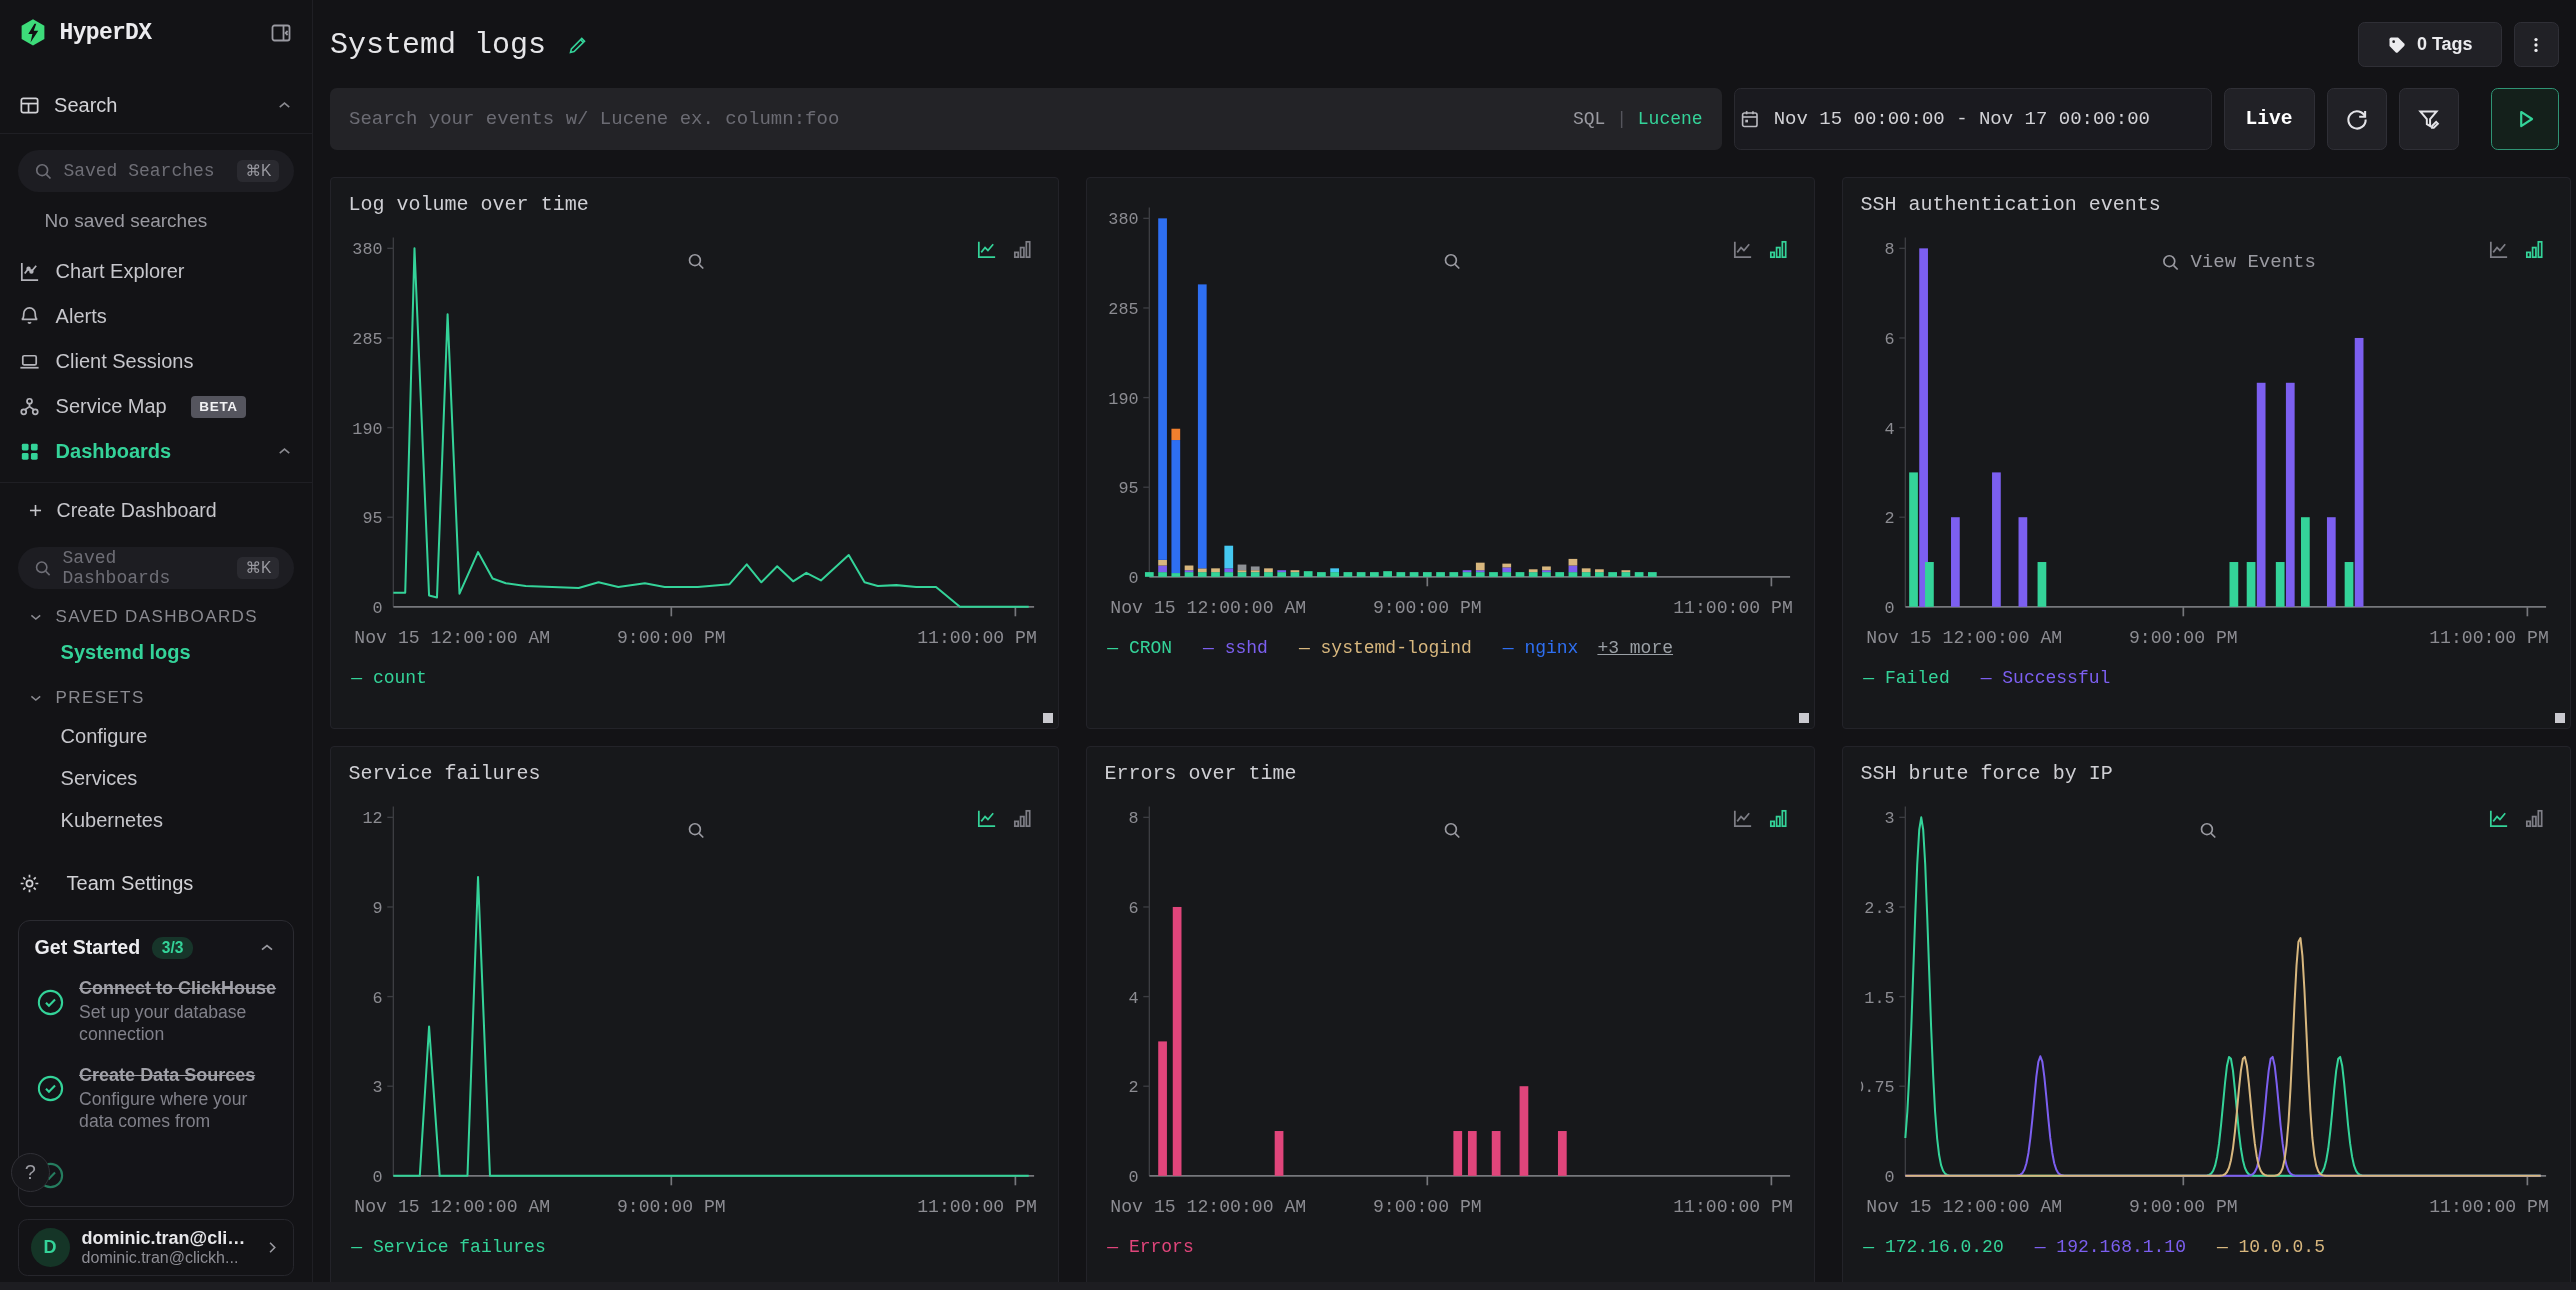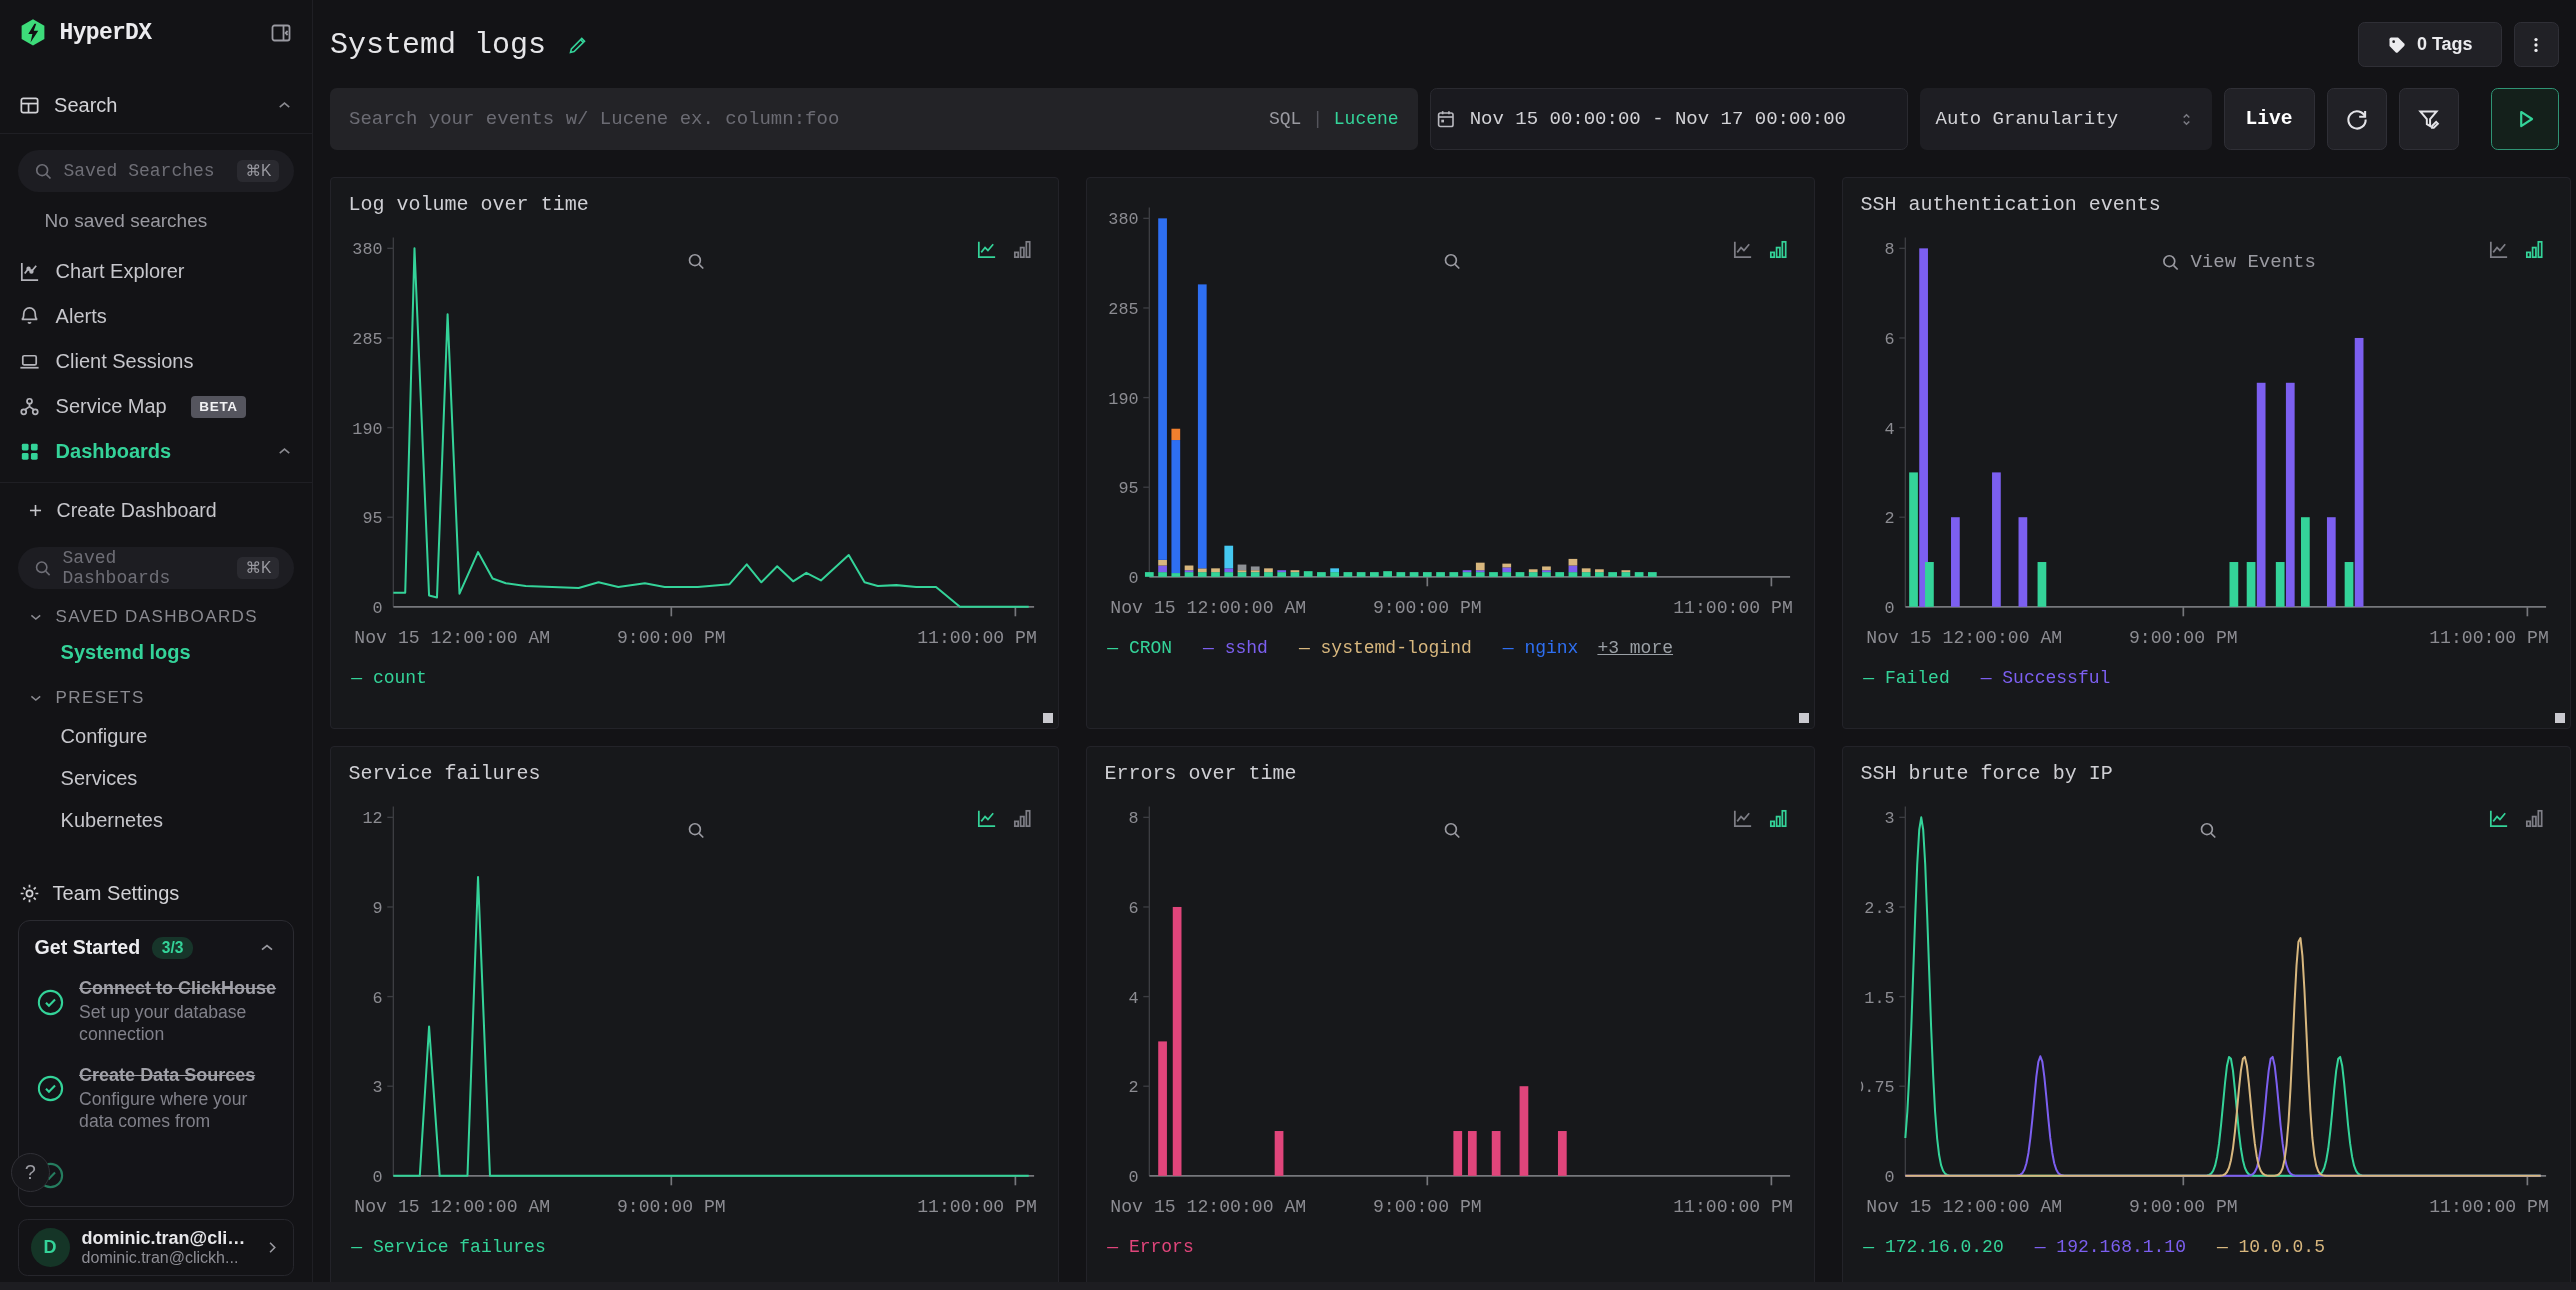--- a/index.html
+++ b/index.html
@@ -31,21 +31,21 @@
   .nav-item .ic{width:23px;height:23px;color:#b4b4ba;flex:none;display:flex;align-items:center;justify-content:center}
   .nav-item.active{color:var(--green);font-weight:bold}
   .nav-item.active .ic{color:var(--green)}
   .beta{background:#55555e;color:#f2f2f4;font-size:13.5px;font-weight:bold;letter-spacing:0.7px;border-radius:4px;padding:3.4px 8px;margin-left:9.5px}
   .nav-item .chev{margin-left:auto;color:#8a8a90}
   .create-dash{display:flex;align-items:center;gap:12px;height:41px;margin-top:6.8px;font-size:19.6px;color:#c6c6cb;padding-left:8px;cursor:pointer}
   .tree-head{display:flex;align-items:center;gap:10.8px;height:35px;margin-top:10.8px;font-size:17px;letter-spacing:1.4px;color:#8a8a90;padding-left:9.5px;cursor:pointer}
   .tree-item{height:35px;display:flex;align-items:center;margin-left:43px;font-size:20px;color:#c6c6cb;cursor:pointer}
   .tree-item.active{color:var(--green);font-weight:bold}
   .tree-item.preset{height:42px}
-  .team-row{display:flex;align-items:flex-end;gap:12px;height:43px;margin-top:20px;font-size:20px;color:#d2d2d6;cursor:pointer}
+  .team-row{display:flex;align-items:center;gap:26px;height:43px;margin-top:20px;font-size:20px;color:#d2d2d6;cursor:pointer}
   .gs-card{margin-top:auto;border:1.4px solid #2b2b31;border-radius:12px;padding:15px 16px;background:#141418}
   .gs-head{display:flex;align-items:center;gap:12px}
   .gs-title{font-size:19.6px;font-weight:bold;color:#ececef}
   .gs-badge{background:#17352a;color:var(--green);font-size:15.6px;font-weight:bold;border-radius:10.8px;padding:2px 9.5px}
   .gs-head .chev{margin-left:auto;color:#9a9aa1}
   .gs-item{display:flex;gap:13.5px;margin-top:17.6px}
   .gs-check{width:31px;height:31px;flex:none;color:var(--green);margin-top:9.5px}
   .gs-item-title{font-size:18px;font-weight:bold;color:#a0a0a7;text-decoration:line-through;line-height:1.25}
   .gs-item-desc{font-size:17.6px;color:#81818a;line-height:1.25;margin-top:2.7px}
   .gs-item.faded{opacity:.55}
@@ -335,26 +335,20 @@
       </div>
       <div class="date-box">
         <svg width="21.6" height="21.6" viewBox="0 0 24 24" fill="none" stroke="#b9b9bf" stroke-width="1.8">
             <rect x="4" y="5.5" width="16" height="15" rx="2"></rect>
             <line x1="4" y1="10" x2="20" y2="10"></line>
             <line x1="8.5" y1="3.5" x2="8.5" y2="7"></line>
             <line x1="15.5" y1="3.5" x2="15.5" y2="7"></line>
             <rect x="7" y="13" width="3" height="3" fill="#b9b9bf" stroke="none"></rect>
           </svg>
         <span>Nov 15 00:00:00 - Nov 17 00:00:00</span>
-      </div>
-      <div class="gran-box">
-        <span>Auto Granularity</span>
-        <svg class="ud" width="19" height="19" viewBox="0 0 24 24" fill="none" stroke="currentColor" stroke-width="2">
-            <path d="M8.5 9.5L12 6l3.5 3.5M8.5 14.5L12 18l3.5-3.5"></path>
-          </svg>
       </div>
       <button class="btn live-btn">Live</button>
       <button class="btn icon-btn">
         <svg width="26" height="26" viewBox="0 0 24 24" fill="none" stroke="#e4e4e8" stroke-width="1.9">
             <path d="M19.5 4.5V10h-5.5"></path>
             <path d="M19.5 10A8 8 0 1 0 20 12.5"></path>
           </svg>
       </button>
       <button class="btn icon-btn">
         <svg width="26" height="26" viewBox="0 0 24 24" fill="none" stroke="#e4e4e8" stroke-width="1.8">

